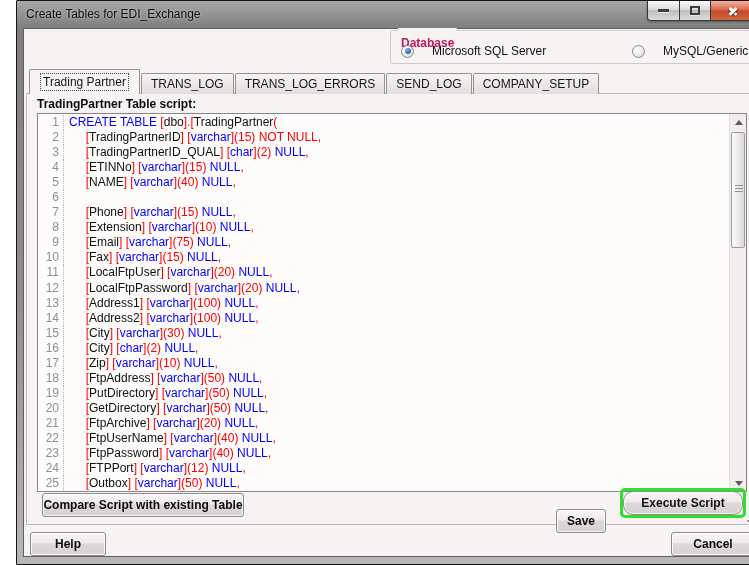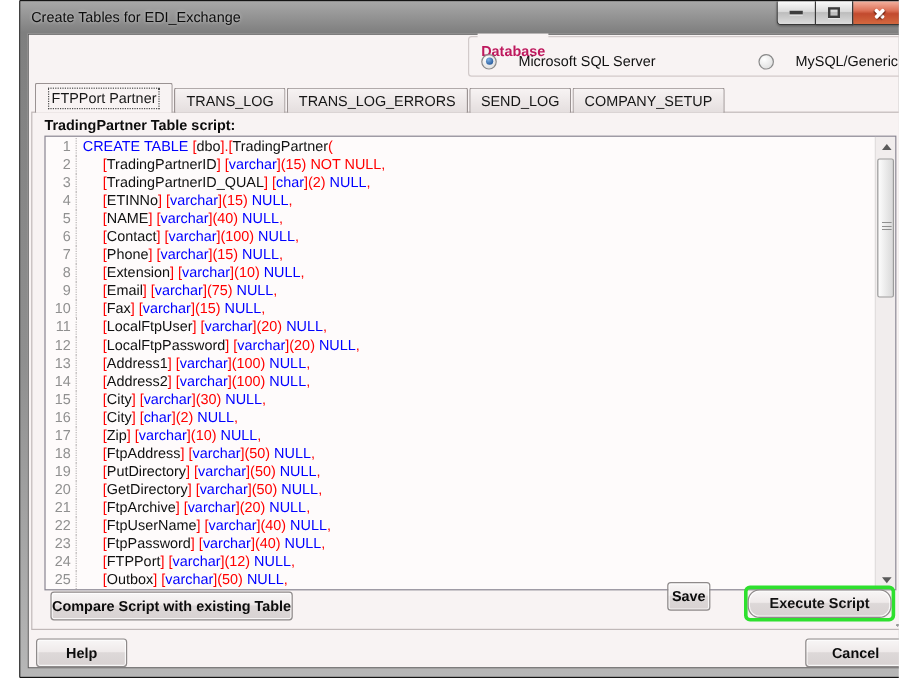--- a/index.html
+++ b/index.html
@@ -97,21 +97,21 @@
     border-radius:2px;background:linear-gradient(90deg,#fdfdfd,#ebebeb 50%,#d9d9d9);}
   .sb-grip{position:absolute;left:3px;top:52px;width:8px;height:9px;
     background:repeating-linear-gradient(180deg,#8f8f8f 0 1px,transparent 1px 3px);}
 
   
   .btn{position:absolute;display:flex;align-items:center;justify-content:center;
     border:1px solid #8e8a8a;border-radius:3px;font-weight:bold;color:#0c0c0c;cursor:default;
     background:linear-gradient(#f8f6f6,#efeaea 45%,#ddd8d8 50%,#d8d2d2);
     box-shadow:inset 0 0 0 1px rgba(255,255,255,.8);}
   .btn-compare{left:18px;top:464px;width:202px;height:24px;z-index:6;}
-  .btn-save{left:532px;top:456px;width:36px;height:24px;z-index:6;}
+  .btn-save{left:532px;top:480px;width:50px;height:24px;z-index:6;}
   .exec-highlight{position:absolute;left:596px;top:459px;border:3px solid #2ee02e;
     border-radius:5px;z-index:6;}
   .btn-execute{position:relative;width:120px;height:24px;display:flex;align-items:center;
     justify-content:center;border:1px solid #8e8a8a;border-radius:10px;font-weight:bold;
     background:linear-gradient(#f8f6f6,#efeaea 45%,#ddd8d8 50%,#d8d2d2);
     box-shadow:inset 0 0 0 1px rgba(255,255,255,.8);cursor:default;}
   .btn-help{left:6px;top:503px;width:76px;height:24px;}
   .btn-cancel{left:647px;top:503px;width:84px;height:24px;}
 
   .resize-grip{position:absolute;right:3px;top:484px;width:10px;height:10px;z-index:7;
@@ -153,21 +153,21 @@
           </div>
           <div class="radio-opt second">
             <span class="radio-circle"></span>
             <span>MySQL/Generic</span>
           </div>
         </div>
     </div>
 
     <div class="tabs">
         <div class="tab active">
-          <span class="tab-inner">FTPPort Partner</span>
+          <span class="tab-inner">Trading Partner</span>
         </div>
         <div class="tab">
           <span class="tab-inner">TRANS_LOG</span>
         </div>
         <div class="tab">
           <span class="tab-inner">TRANS_LOG_ERRORS</span>
         </div>
         <div class="tab">
           <span class="tab-inner">SEND_LOG</span>
         </div>
@@ -180,21 +180,21 @@
 
     <div class="script-label">TradingPartner Table script:</div>
 
     <div class="editor" style="--kw-color: #0000ff; --pn-color: #ff0000; --id-color: #101010; --ln-color: #909090;">
       <div class="code-lines">
           <div class="code-line"><span class="gutter">1</span><span class="code-body"><span class="k">CREATE TABLE </span><span class="r">[</span><span class="b">dbo</span><span class="r">].[</span><span class="b">TradingPartner</span><span class="r">(</span></span></div>
           <div class="code-line"><span class="gutter">2</span><span class="code-body"><span class="b">     </span><span class="r">[</span><span class="b">TradingPartnerID</span><span class="r">] [</span><span class="k">varchar</span><span class="r">](15) </span><span class="r">NOT NULL,</span></span></div>
           <div class="code-line"><span class="gutter">3</span><span class="code-body"><span class="b">     </span><span class="r">[</span><span class="b">TradingPartnerID_QUAL</span><span class="r">] [</span><span class="k">char</span><span class="r">](2) </span><span class="k">NULL</span><span class="r">,</span></span></div>
           <div class="code-line"><span class="gutter">4</span><span class="code-body"><span class="b">     </span><span class="r">[</span><span class="b">ETINNo</span><span class="r">] [</span><span class="k">varchar</span><span class="r">](15) </span><span class="k">NULL</span><span class="r">,</span></span></div>
           <div class="code-line"><span class="gutter">5</span><span class="code-body"><span class="b">     </span><span class="r">[</span><span class="b">NAME</span><span class="r">] [</span><span class="k">varchar</span><span class="r">](40) </span><span class="k">NULL</span><span class="r">,</span></span></div>
-          <div class="code-line"><span class="gutter">6</span><span class="code-body"><span class="b">     </span><span class="r">[</span><span class="b">Contact</span><span class="r">] [</span><span class="k">varchar</span><span class="r">](100) </span><span class="k">NULL</span><span class="r">,</span></span></div>
+          <div class="code-line"><span class="gutter">6</span></div>
           <div class="code-line"><span class="gutter">7</span><span class="code-body"><span class="b">     </span><span class="r">[</span><span class="b">Phone</span><span class="r">] [</span><span class="k">varchar</span><span class="r">](15) </span><span class="k">NULL</span><span class="r">,</span></span></div>
           <div class="code-line"><span class="gutter">8</span><span class="code-body"><span class="b">     </span><span class="r">[</span><span class="b">Extension</span><span class="r">] [</span><span class="k">varchar</span><span class="r">](10) </span><span class="k">NULL</span><span class="r">,</span></span></div>
           <div class="code-line"><span class="gutter">9</span><span class="code-body"><span class="b">     </span><span class="r">[</span><span class="b">Email</span><span class="r">] [</span><span class="k">varchar</span><span class="r">](75) </span><span class="k">NULL</span><span class="r">,</span></span></div>
           <div class="code-line"><span class="gutter">10</span><span class="code-body"><span class="b">     </span><span class="r">[</span><span class="b">Fax</span><span class="r">] [</span><span class="k">varchar</span><span class="r">](15) </span><span class="k">NULL</span><span class="r">,</span></span></div>
           <div class="code-line"><span class="gutter">11</span><span class="code-body"><span class="b">     </span><span class="r">[</span><span class="b">LocalFtpUser</span><span class="r">] [</span><span class="k">varchar</span><span class="r">](20) </span><span class="k">NULL</span><span class="r">,</span></span></div>
           <div class="code-line"><span class="gutter">12</span><span class="code-body"><span class="b">     </span><span class="r">[</span><span class="b">LocalFtpPassword</span><span class="r">] [</span><span class="k">varchar</span><span class="r">](20) </span><span class="k">NULL</span><span class="r">,</span></span></div>
           <div class="code-line"><span class="gutter">13</span><span class="code-body"><span class="b">     </span><span class="r">[</span><span class="b">Address1</span><span class="r">] [</span><span class="k">varchar</span><span class="r">](100) </span><span class="k">NULL</span><span class="r">,</span></span></div>
           <div class="code-line"><span class="gutter">14</span><span class="code-body"><span class="b">     </span><span class="r">[</span><span class="b">Address2</span><span class="r">] [</span><span class="k">varchar</span><span class="r">](100) </span><span class="k">NULL</span><span class="r">,</span></span></div>
           <div class="code-line"><span class="gutter">15</span><span class="code-body"><span class="b">     </span><span class="r">[</span><span class="b">City</span><span class="r">] [</span><span class="k">varchar</span><span class="r">](30) </span><span class="k">NULL</span><span class="r">,</span></span></div>
           <div class="code-line"><span class="gutter">16</span><span class="code-body"><span class="b">     </span><span class="r">[</span><span class="b">City</span><span class="r">] [</span><span class="k">char</span><span class="r">](2) </span><span class="k">NULL</span><span class="r">,</span></span></div>

